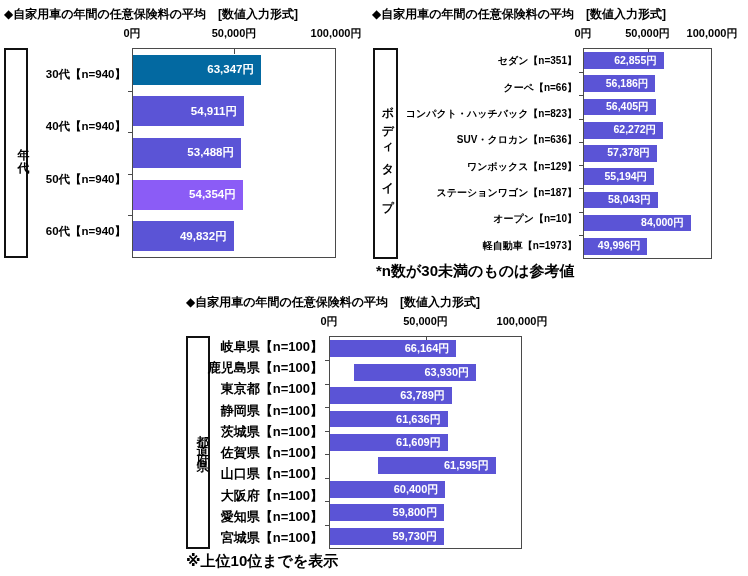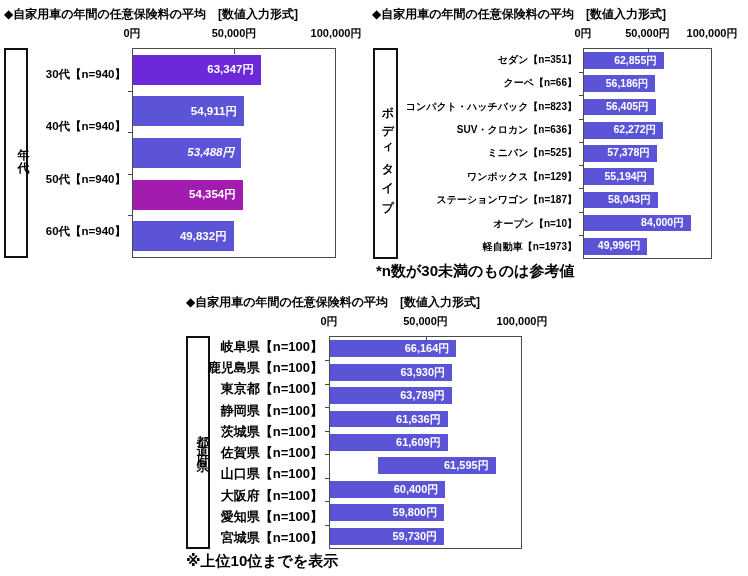--- a/index.html
+++ b/index.html
@@ -127,36 +127,36 @@
       <span class="cat-label">年代</span>
     </div>
     <div class="label-col">
         <div class="lrow">30代【n=940】</div>
         <div class="lrow">40代【n=940】</div>
         <div class="lrow">50代【n=940】</div>
         <div class="lrow">60代【n=940】</div>
       </div>
     <div class="plot">
         <div class="brow">
-    <div class="bar" style="width: 63.347%; background: #6d28d9; padding-left: 33px;">
+    <div class="bar" style="width: 63.347%; background: #0369a1; padding-left: 33px;">
       <span class="bval">63,347円</span>
     </div>
   </div>
         <div class="brow">
     <div class="bar" style="width: 54.911%; background: rgb(91, 84, 214);">
       <span class="bval">54,911円</span>
     </div>
   </div>
         <div class="brow">
-    <div class="bar" style="width: 53.488%; background: rgb(91, 84, 214); font-style: italic;">
+    <div class="bar" style="width: 53.488%; background: rgb(91, 84, 214);">
       <span class="bval">53,488円</span>
     </div>
   </div>
         <div class="brow">
-    <div class="bar" style="width: 54.354%; background: #a21caf;">
+    <div class="bar" style="width: 54.354%; background: #8b5cf6;">
       <span class="bval">54,354円</span>
     </div>
   </div>
         <div class="brow">
     <div class="bar" style="width: 49.832%; background: rgb(91, 84, 214);">
       <span class="bval">49,832円</span>
     </div>
   </div>
       </div>
   </div>
@@ -172,21 +172,20 @@
   </div>
   <div class="chart-body">
     <div class="cat-box">
       <span class="cat-label">ボディタイプ</span>
     </div>
     <div class="label-col">
         <div class="lrow">セダン【n=351】</div>
         <div class="lrow">クーペ【n=66】</div>
         <div class="lrow">コンパクト・ハッチバック【n=823】</div>
         <div class="lrow">SUV・クロカン【n=636】</div>
-        <div class="lrow">ミニバン【n=525】</div>
         <div class="lrow">ワンボックス【n=129】</div>
         <div class="lrow">ステーションワゴン【n=187】</div>
         <div class="lrow">オープン【n=10】</div>
         <div class="lrow">軽自動車【n=1973】</div>
       </div>
     <div class="plot">
         <div class="brow">
     <div class="bar" style="width: 62.855%; background: rgb(91, 84, 214);">
       <span class="bval">62,855円</span>
     </div>
@@ -259,21 +258,21 @@
         <div class="lrow">愛知県【n=100】</div>
         <div class="lrow">宮城県【n=100】</div>
       </div>
     <div class="plot">
         <div class="brow">
     <div class="bar" style="width: 66.164%; background: rgb(91, 84, 214);">
       <span class="bval">66,164円</span>
     </div>
   </div>
         <div class="brow">
-    <div class="bar" style="width: 63.93%; background: rgb(91, 84, 214);">
+    <div class="bar" style="width: 63.93%; background: rgb(91, 84, 214); margin-left: 24px;">
       <span class="bval">63,930円</span>
     </div>
   </div>
         <div class="brow">
     <div class="bar" style="width: 63.789%; background: rgb(91, 84, 214);">
       <span class="bval">63,789円</span>
     </div>
   </div>
         <div class="brow">
     <div class="bar" style="width: 61.636%; background: rgb(91, 84, 214);">

